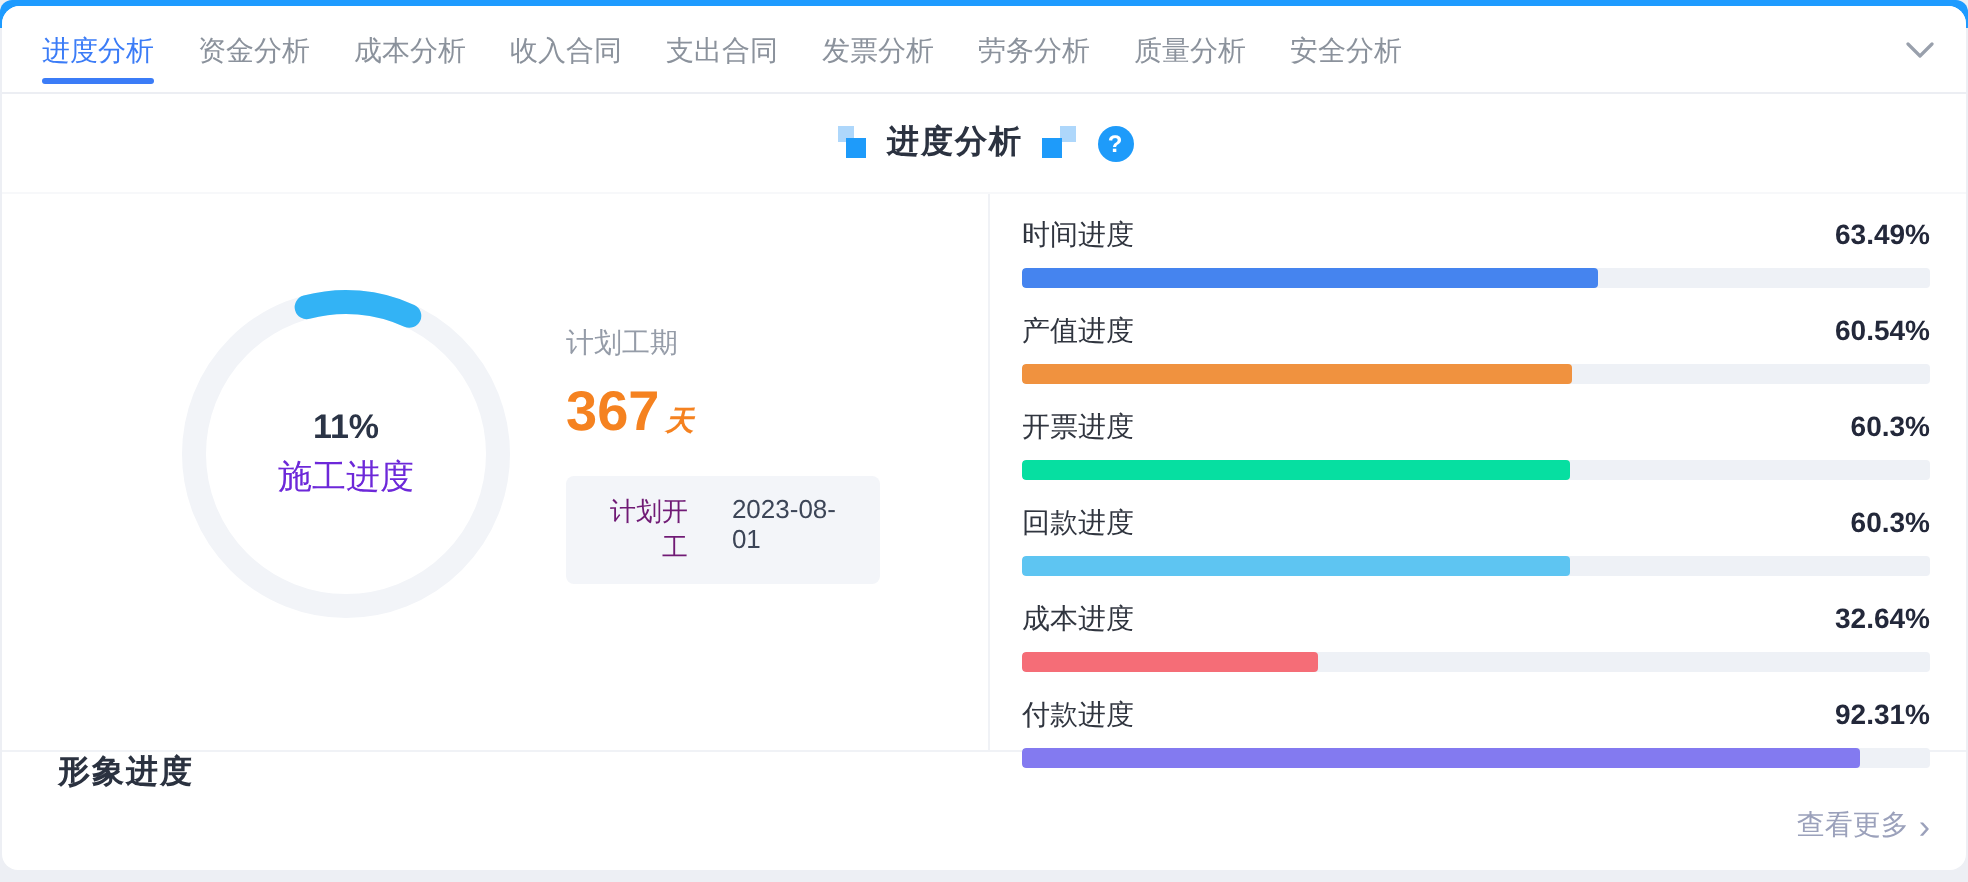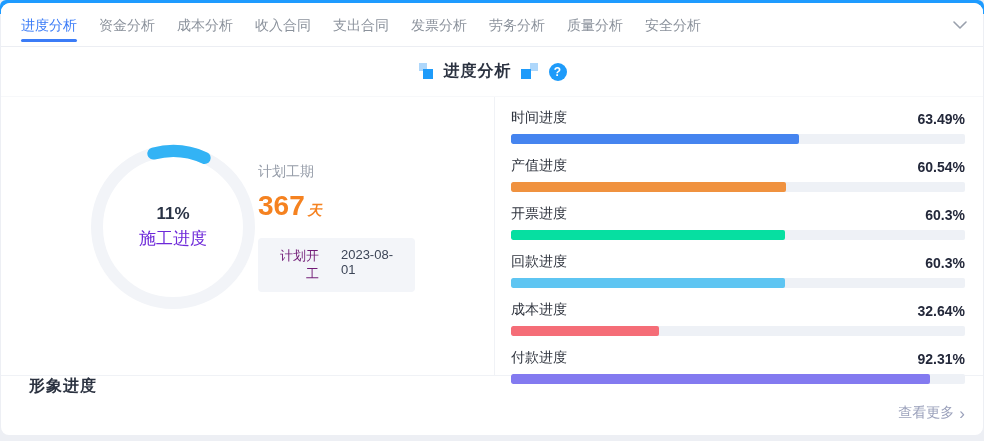--- a/index.html
+++ b/index.html
@@ -62,36 +62,36 @@
   
   .content { display:flex; height:278px; }
   .left-panel { width:494px; position:relative; border-right:1px solid #f0f2f6; }
   .donut-wrap { position:absolute; left:84px; top:42px; width:176px; height:176px; }
   .donut-center {
     position:absolute; inset:0; display:flex; flex-direction:column;
     align-items:center; justify-content:center; gap:3px;
   }
   .donut-pct { font-size:17px; font-weight:600; color:#2b3446; }
   .donut-label { font-size:17px; color:#6d28d9; }
-  .plan-block { position:absolute; left:257px; top:66px; }
+  .plan-block { position:absolute; left:282px; top:66px; }
   .plan-label { font-size:14px; color:#959ca8; }
   .plan-days { margin-top:9px; color:#f58220; }
   .plan-days .num { font-size:28px; font-weight:700; }
   .plan-days .unit { font-size:14px; font-weight:700; font-style:italic; margin-left:3px; }
   .plan-box {
     margin-top:16px; background:#f3f5f9; border-radius:4px;
     padding:9px 14px; display:flex; flex-direction:column; gap:7px; width:157px;
   }
   .plan-row { font-size:13px; display:flex; }
   .plan-row .k { color:#701a75;text-align:right; }
   .plan-row .v { color:#3c4557; margin-left:22px; }
   
   .right-panel { flex:1; padding:12px 18px 0 16px; }
   .bar-row { margin-bottom:13px; }
-  .bar-head { display:flex; justify-content:space-between; align-items:flex-end; }
+  .bar-head { display:flex; justify-content:space-between; align-items:flex-start; }
   .bar-label { font-size:14px; color:#30353f; }
   .bar-value { font-size:14px; font-weight:700; color:#23283a; }
   .bar-track {
     margin-top:7px; height:10px; background:#eef1f6; border-radius:2px;
     overflow:hidden;
   }
   .bar-fill { height:100%; border-radius:2px; }
   
   .footer {
     height:75px; border-top:1px solid #f0f2f6;

